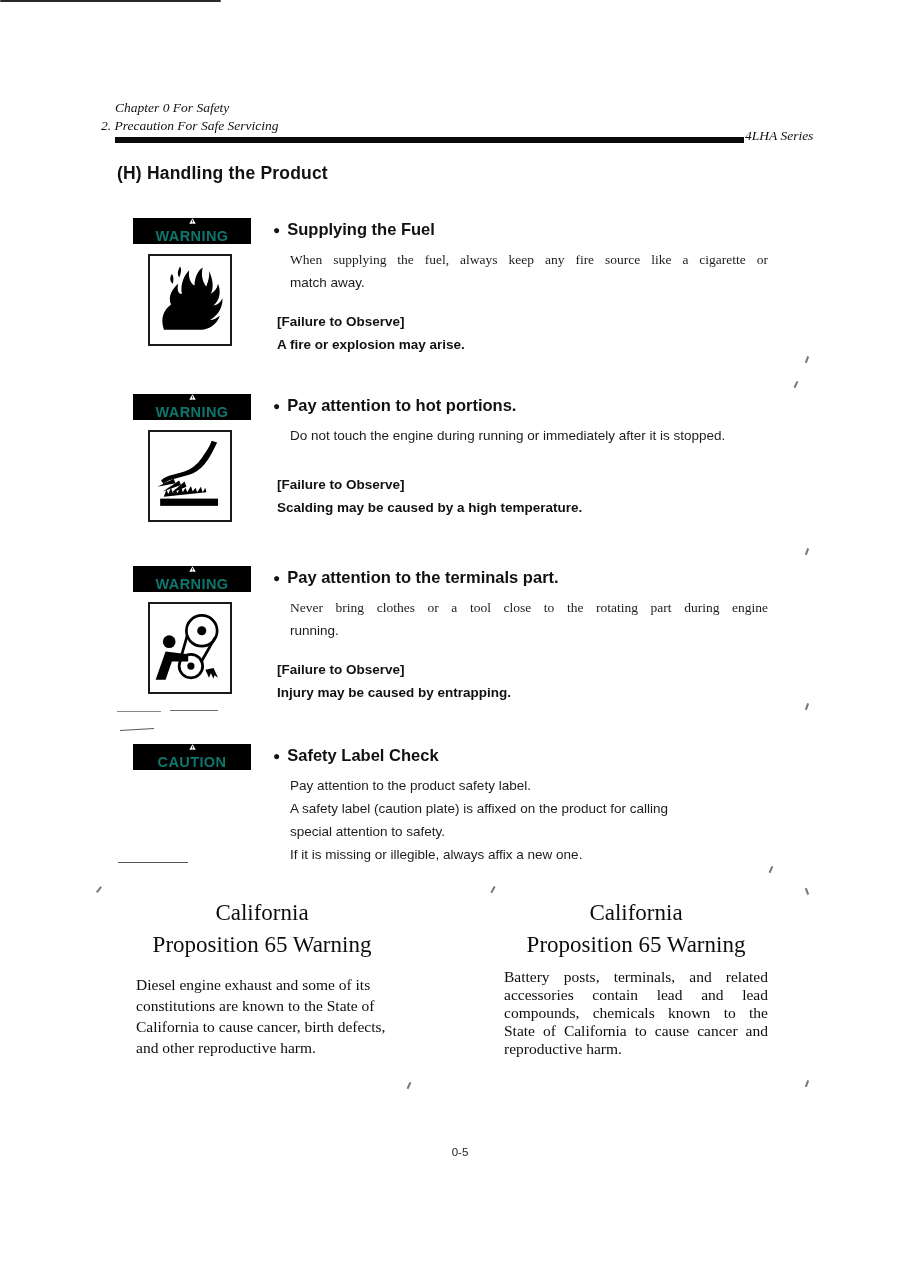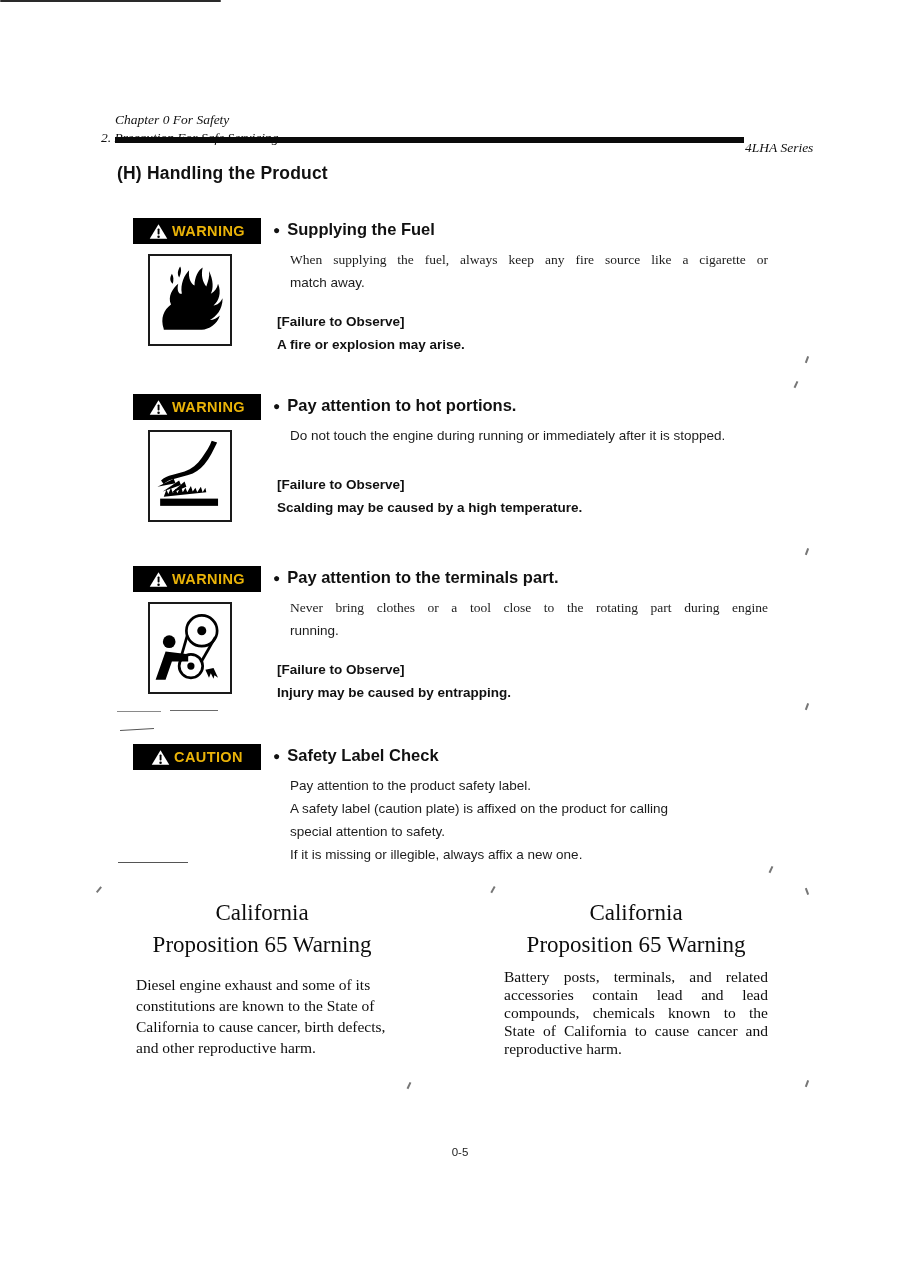--- a/index.html
+++ b/index.html
@@ -5,37 +5,37 @@
   html,body { margin:0; padding:0; background:#e8e8e8; }
   .page {
     position:relative; width:909px; height:1286px; margin:0 auto;
     background:#ffffff; color:#111;
     font-family:"Liberation Sans","DejaVu Sans",sans-serif;
     overflow:hidden;
   }
   
   .hdr-chapter, .hdr-section, .hdr-series {
     position:absolute; font-family:"Liberation Serif","DejaVu Serif",serif;
-    font-style:italic; font-size:13.5px; color:#111; white-space:nowrap;margin-top:12px;
+    font-style:italic; font-size:13.5px; color:#111; white-space:nowrap;
   }
   .hdr-chapter { left:115px; top:100px; }
   .hdr-section { left:101px; top:118px; }
   .hdr-rule    { position:absolute; left:115px; top:137px; width:629px; height:6px; background:#0a0a0a; }
   .hdr-series  { left:745px; top:128px; }
   
   .page-title {
     position:absolute; left:117px; top:163px;
     font-size:17.5px; font-weight:bold; letter-spacing:0.2px; white-space:nowrap;
   }
   
   .block { position:absolute; left:133px; width:650px; }
   .blk-1 { top:218px; } .blk-2 { top:394px; } .blk-3 { top:566px; } .blk-4 { top:744px; }
   .badge {
-    position:absolute; left:0; top:0; width:128px; height:26px;
-    background:#000; color:#eab308; display:flex; align-items:center; justify-content:center; gap:4px;
+    position:absolute; left:0; top:0; width:118px; height:26px;
+    background:#000; color:#0f766e; display:flex; align-items:center; justify-content:center; gap:4px;flex-direction:column;
   }
   .badge svg { width:19px; height:17px; display:block; }
   .badge-label { font-size:14.5px; font-weight:bold; letter-spacing:0.4px; }
   .pictogram {
     position:absolute; left:15px; top:36px; width:84px; height:92px;
     border:2px solid #1a1a1a; background:#fff; box-sizing:border-box;
     display:flex; align-items:center; justify-content:center;
   }
   .pictogram svg { width:76px; height:84px; display:block; }
   .blk-content { position:absolute; left:140px; top:-2px; width:482px; }

